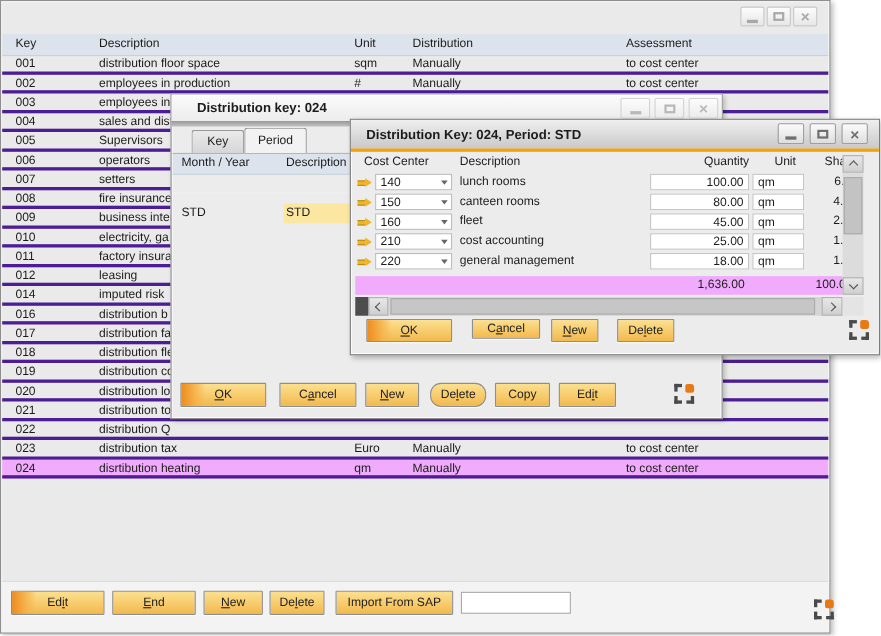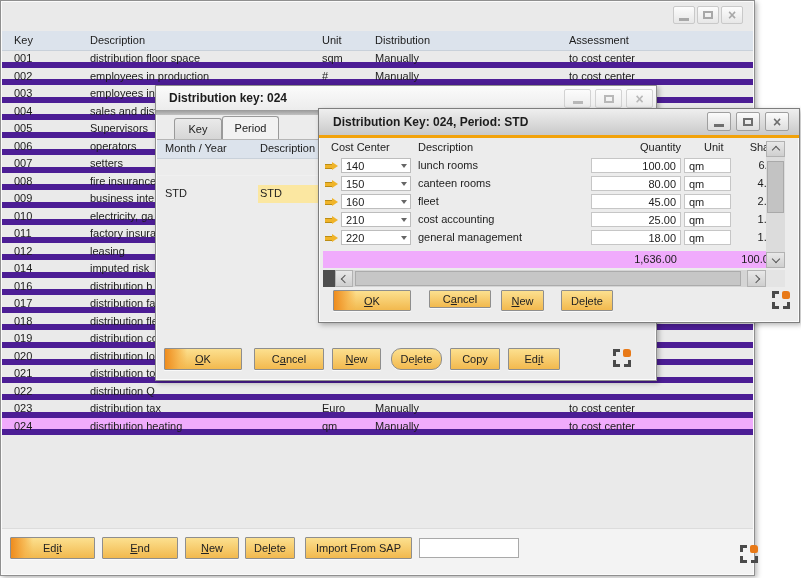--- a/index.html
+++ b/index.html
@@ -18,21 +18,21 @@
   .w1{left:0;top:0;width:755px;height:576px;background:#eaeaea;}
   .w1 .tbar{height:28px;background:linear-gradient(#fdfdfd,#dedede);border-bottom:2px solid #9a9a9a;}
   .w1 .ttl{margin-left:12px;}
   .w1 .wbtn{width:22px;height:18px;top:5px;border:1px solid #c9c9c9;
             background:linear-gradient(#fcfcfc,#e7e7e7);color:#a8a8a8;}
   .thead{position:absolute;left:1px;right:1px;top:30px;height:19px;
          background:#dce3ec;border-bottom:1px solid #c9d1da;}
   .hc,.mc{position:absolute;top:0;font-size:11px;line-height:18px;white-space:nowrap;}
   .c-key{left:12px;} .c-desc{left:88px;} .c-unit{left:320px;} .c-dist{left:373px;} .c-assess{left:567px;}
   .mbody{position:absolute;left:1px;right:1px;top:49px;}
-  .mrow{position:relative;height:17.5px;border-bottom:6px solid #4c1d95;box-sizing:border-box;}
+  .mrow{position:relative;height:17.5px;border-bottom:3px solid #4c1d95;box-sizing:border-box;}
   .mrow .mc{line-height:16px;}
   .mrow.hl{background:#f0abfc;}
   .btnbar1{position:absolute;left:1px;right:1px;bottom:1px;top:527px;background:#f3f3f3;border-top:1px solid #dcdcdc;}
   
   .gbtn{position:absolute;box-sizing:border-box;border:1px solid #8e8e8e;border-radius:1px;
         background:linear-gradient(#fce08f,#f2b94e);font-size:11px;color:#222;
         display:flex;align-items:center;justify-content:center;cursor:default;
         box-shadow:0 1px 0 rgba(255,255,255,.7);font-family:"Liberation Sans",sans-serif;}
   .gbtn.default{background:linear-gradient(90deg,#ee8c1e 0px,rgba(246,178,74,.75) 14px,rgba(246,178,74,0) 22px),
         linear-gradient(#fce08f,#f2b94e);}
@@ -46,21 +46,21 @@
   
   .grip{position:absolute;width:18px;height:18px;}
   .grip i{position:absolute;box-sizing:border-box;}
   .g-tl{left:0;top:0;width:7px;height:7px;border-left:3px solid #4a4a4a;border-top:3px solid #4a4a4a;}
   .g-tr{right:0;top:0;width:8px;height:8px;background:#e87917;border-radius:2px 3px 2px 2px;}
   .g-bl{left:0;bottom:0;width:7px;height:7px;border-left:3px solid #4a4a4a;border-bottom:3px solid #4a4a4a;}
   .g-br{right:0;bottom:0;width:7px;height:7px;border-right:3px solid #4a4a4a;border-bottom:3px solid #4a4a4a;}
   
   .w2{left:155px;top:85px;width:502px;height:296px;}
   .w2 .tbar{height:24px;background:linear-gradient(#fbfbfb,#ececec);}
-  .w2 .ttl{margin-left:13px;}
+  .w2 .ttl{margin-left:23px;}
   .w2 .divider{position:absolute;left:0;right:0;top:24px;height:5px;background:linear-gradient(#989898,#c2c2c2);}
   .w2 .wbtn{width:27px;height:19px;top:3px;border:1px solid #d2d2d2;
             background:linear-gradient(#fcfcfc,#ececec);color:#b8b8b8;}
   .tab{position:absolute;box-sizing:border-box;border:1px solid #9a9a9a;border-bottom:none;
        border-radius:3px 3px 0 0;display:flex;align-items:center;justify-content:center;
        font-size:11px;background:linear-gradient(#eaeaea,#d6d6d6);}
   .tab.active{background:#f2f2f2;z-index:2;font-weight:normal;}
   .w2 .thead2{position:absolute;left:1px;right:1px;top:53px;height:18px;background:#dce3ec;border-top:1px solid #b5b5b5;border-bottom:1px solid #c9d1da;}
   .w2 .hc2{position:absolute;top:0;font-size:11px;line-height:17px;white-space:nowrap;}
   .w2 .krow{position:absolute;left:1px;right:1px;top:71px;height:18px;border-bottom:1px solid #f0f0f0;}

